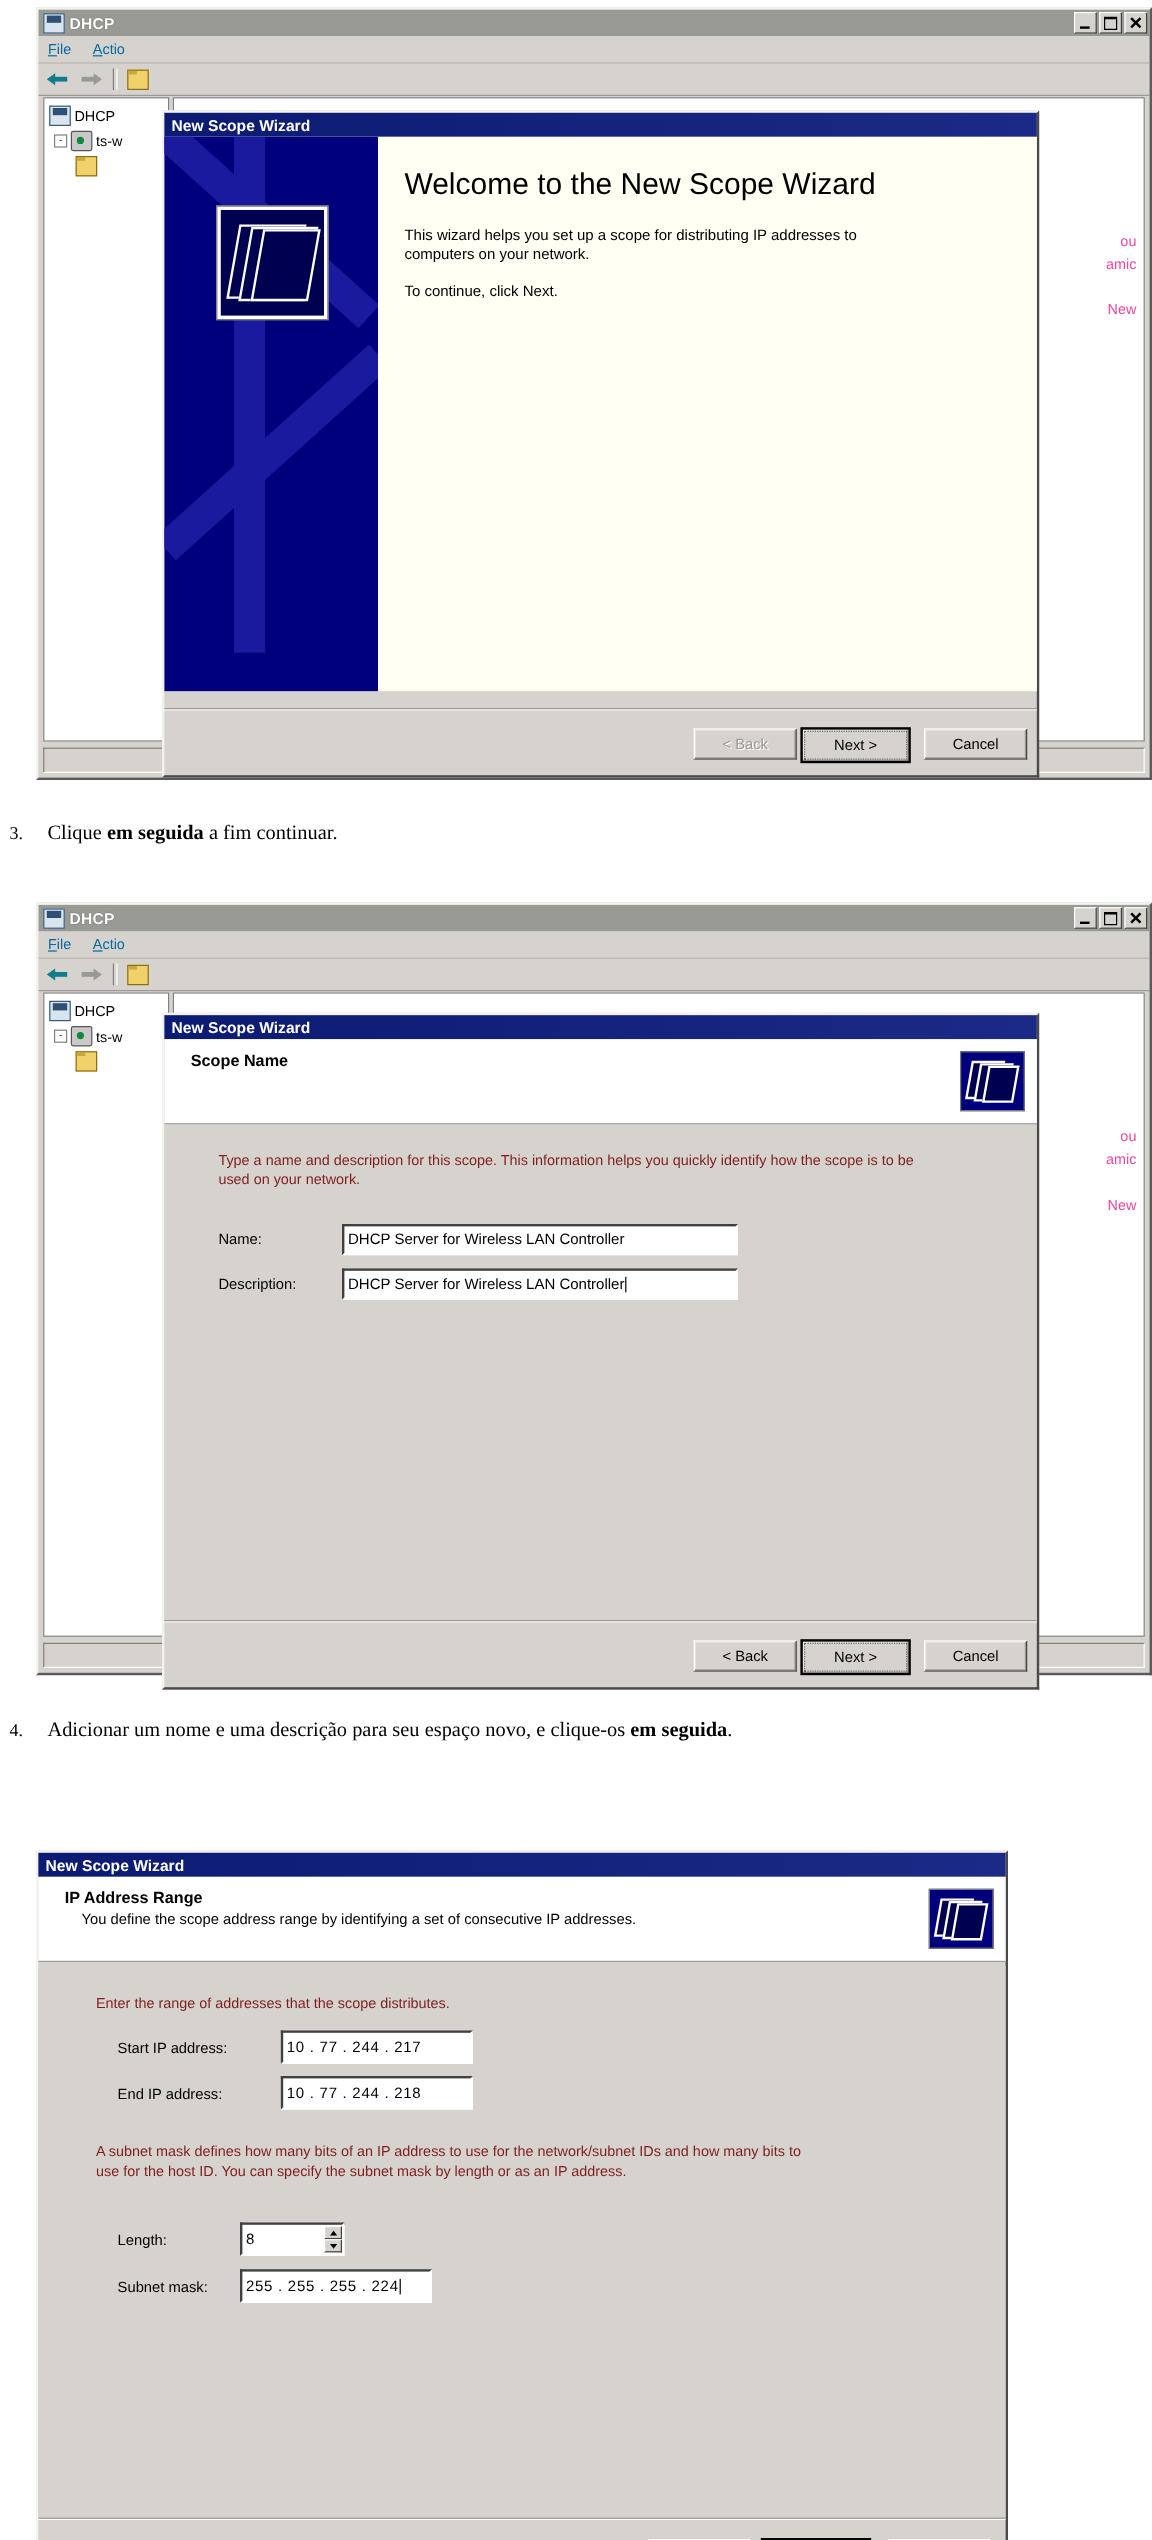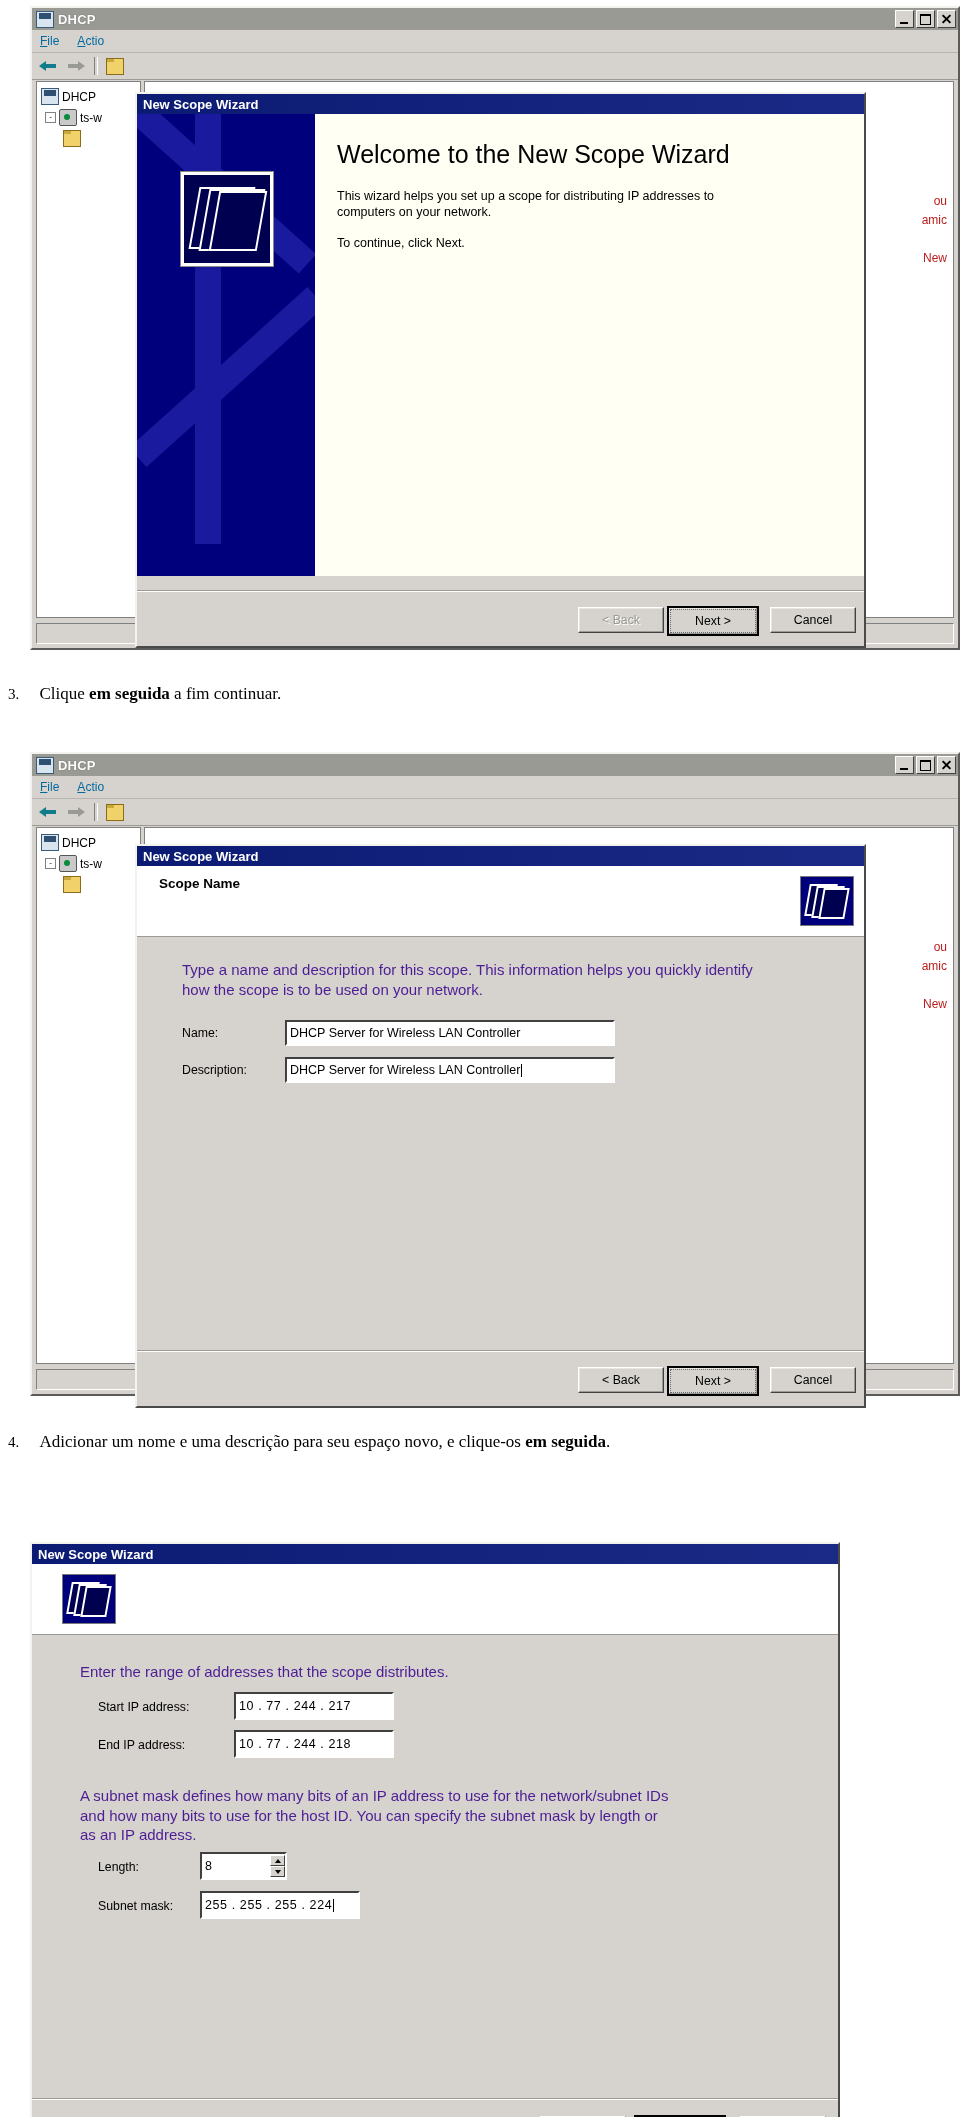--- a/index.html
+++ b/index.html
@@ -40,21 +40,21 @@
   .expander{width:9px;height:9px;border:1px solid #808080;background:#fff;font-size:8px;line-height:7px;text-align:center;color:#000;font-family:"Liberation Sans",sans-serif;}
   .ico{width:16px;height:15px;position:relative;flex:none;}
   .ico-dhcp{background:#d8e4ee;border:1px solid #3a5a7a;}
   .ico-dhcp:after{content:"";position:absolute;left:2px;top:1px;right:2px;height:6px;background:#2f4f73;}
   .ico-srv{background:#c9c9c9;border:1px solid #555;border-radius:2px;}
   .ico-srv:after{content:"";position:absolute;left:4px;top:4px;width:6px;height:6px;border-radius:50%;background:#0a8a3a;}
   .ico-folder{background:#f0d16a;border:1px solid #8a6d1a;}
   .ico-folder:after{content:"";position:absolute;left:0;top:0;width:7px;height:3px;background:#c9a83c;}
 
   .list-pane{flex:1;background:#fff;border:1px solid #808080;margin-left:3px;position:relative;overflow:hidden;}
-  .list-frag{position:absolute;font-size:12px;color:#b91c1c;white-space:nowrap;}
+  .list-frag{position:absolute;font-size:12px;color:#ec4899;white-space:nowrap;}
 
   .statusbar{position:absolute;left:4px;right:4px;bottom:4px;height:21px;display:flex;gap:3px;}
   .sb-pane{background:#d6d3ce;border-top:1px solid #808080;border-left:1px solid #808080;border-right:1px solid #fff;border-bottom:1px solid #fff;}
 
   
   .wiz{position:absolute;background:#d6d3ce;font-family:"Liberation Sans",sans-serif;
        border-top:2px solid #f4f2ef;border-left:2px solid #f4f2ef;border-right:2px solid #4a4a4a;border-bottom:2px solid #4a4a4a;margin-top:44px;}
   .wiz-title{height:20px;background:#0a1a72;background:linear-gradient(90deg,#0b1b74 0%,#15247e 60%,#1b2a86 100%);display:flex;align-items:center;padding-left:6px;}
   .wiz-title span{color:#fff;font-size:13px;font-weight:bold;}
   .wiz-welcome-body{background:#fffff4;display:flex;}
@@ -66,21 +66,21 @@
   .wiz-h1{font-size:25px;color:#000;line-height:1.12;margin:0 0 20px 0;font-weight:400;}
   .wiz-p{font-size:12.5px;color:#000;line-height:1.3;margin:0 0 14px 0;}
 
   .wiz-head{background:#ffffff;display:flex;align-items:flex-start;padding:10px 10px 10px 22px;border-bottom:1px solid #9c9a94;}
   .wiz-head-txt{flex:1;}
   .wiz-head h2{margin:0 0 3px 0;font-size:13.5px;font-weight:bold;color:#000;}
   .wiz-head p{margin:0;font-size:12.3px;color:#000;line-height:1.28;padding-left:14px;}
   .wiz-head-icon{width:52px;height:48px;background:#00007c;border:1px solid #7a7a7a;position:relative;flex:none;margin-left:8px;}
 
   .wiz-content{position:absolute;left:0;right:0;background:#d6d3ce;}
-  .wc-text{font-size:15px;color:#4c1d95;line-height:1.3;}
+  .wc-text{font-size:12px;color:#7f1d1d;line-height:1.3;}
   .lbl{font-size:12.3px;color:#000;}
   .field{background:#ffffff;border-top:2px solid #404040;border-left:2px solid #404040;border-right:2px solid #ffffff;border-bottom:2px solid #ffffff;
          font-size:12.5px;color:#000;display:flex;align-items:center;padding:0 3px;font-family:"Liberation Sans",sans-serif;}
   .caret{display:inline-block;width:1px;height:13px;background:#000;margin-left:1px;}
   .spin{width:15px;display:flex;flex-direction:column;flex:none;}
   .spin div{flex:1;background:#d6d3ce;border-top:1px solid #fff;border-left:1px solid #fff;border-right:1px solid #424142;border-bottom:1px solid #424142;position:relative;}
   .spin div:before{content:"";position:absolute;left:50%;top:50%;transform:translate(-50%,-50%);}
   .spin .up:before{border-bottom:4px solid #000;border-left:3px solid transparent;border-right:3px solid transparent;}
   .spin .dn:before{border-top:4px solid #000;border-left:3px solid transparent;border-right:3px solid transparent;}
 
@@ -304,20 +304,24 @@
   <span class="num">4.</span>
   <span style="display:inline-block;width:16px;"></span><span>Adicionar um nome e uma descrição para seu espaço novo, e clique-os </span><b>em seguida</b><span>.</span>
 </div>
 
 <div class="wiz" style="left:30px;top:1498px;width:806px;height:610px;">
   <div class="wiz-title">
     <span>New Scope Wizard</span>
   </div>
 
   <div class="wiz-head">
+    <div class="wiz-head-txt">
+      <h2>IP Address Range</h2>
+      <p style="max-width:560px;">You define the scope address range by identifying a set of consecutive IP addresses.</p>
+    </div>
     <div class="wiz-head-icon">
       <div class="fsheet" style="left:6px;top:7px;width:24px;height:28px;transform:skewX(-10deg);"></div>
       <div class="fsheet" style="left:13px;top:9px;width:24px;height:28px;transform:skewX(-10deg);"></div>
       <div class="fsheet" style="left:20px;top:11px;width:22px;height:27px;transform:skewX(-10deg);"></div>
     </div>
   </div>
 
   <div class="wiz-content" style="top:94px;bottom:56px;">
     <div class="wc-text" style="position:absolute;left:48px;top:24px;width:620px;">Enter the range of addresses that the scope distributes.</div>
 

